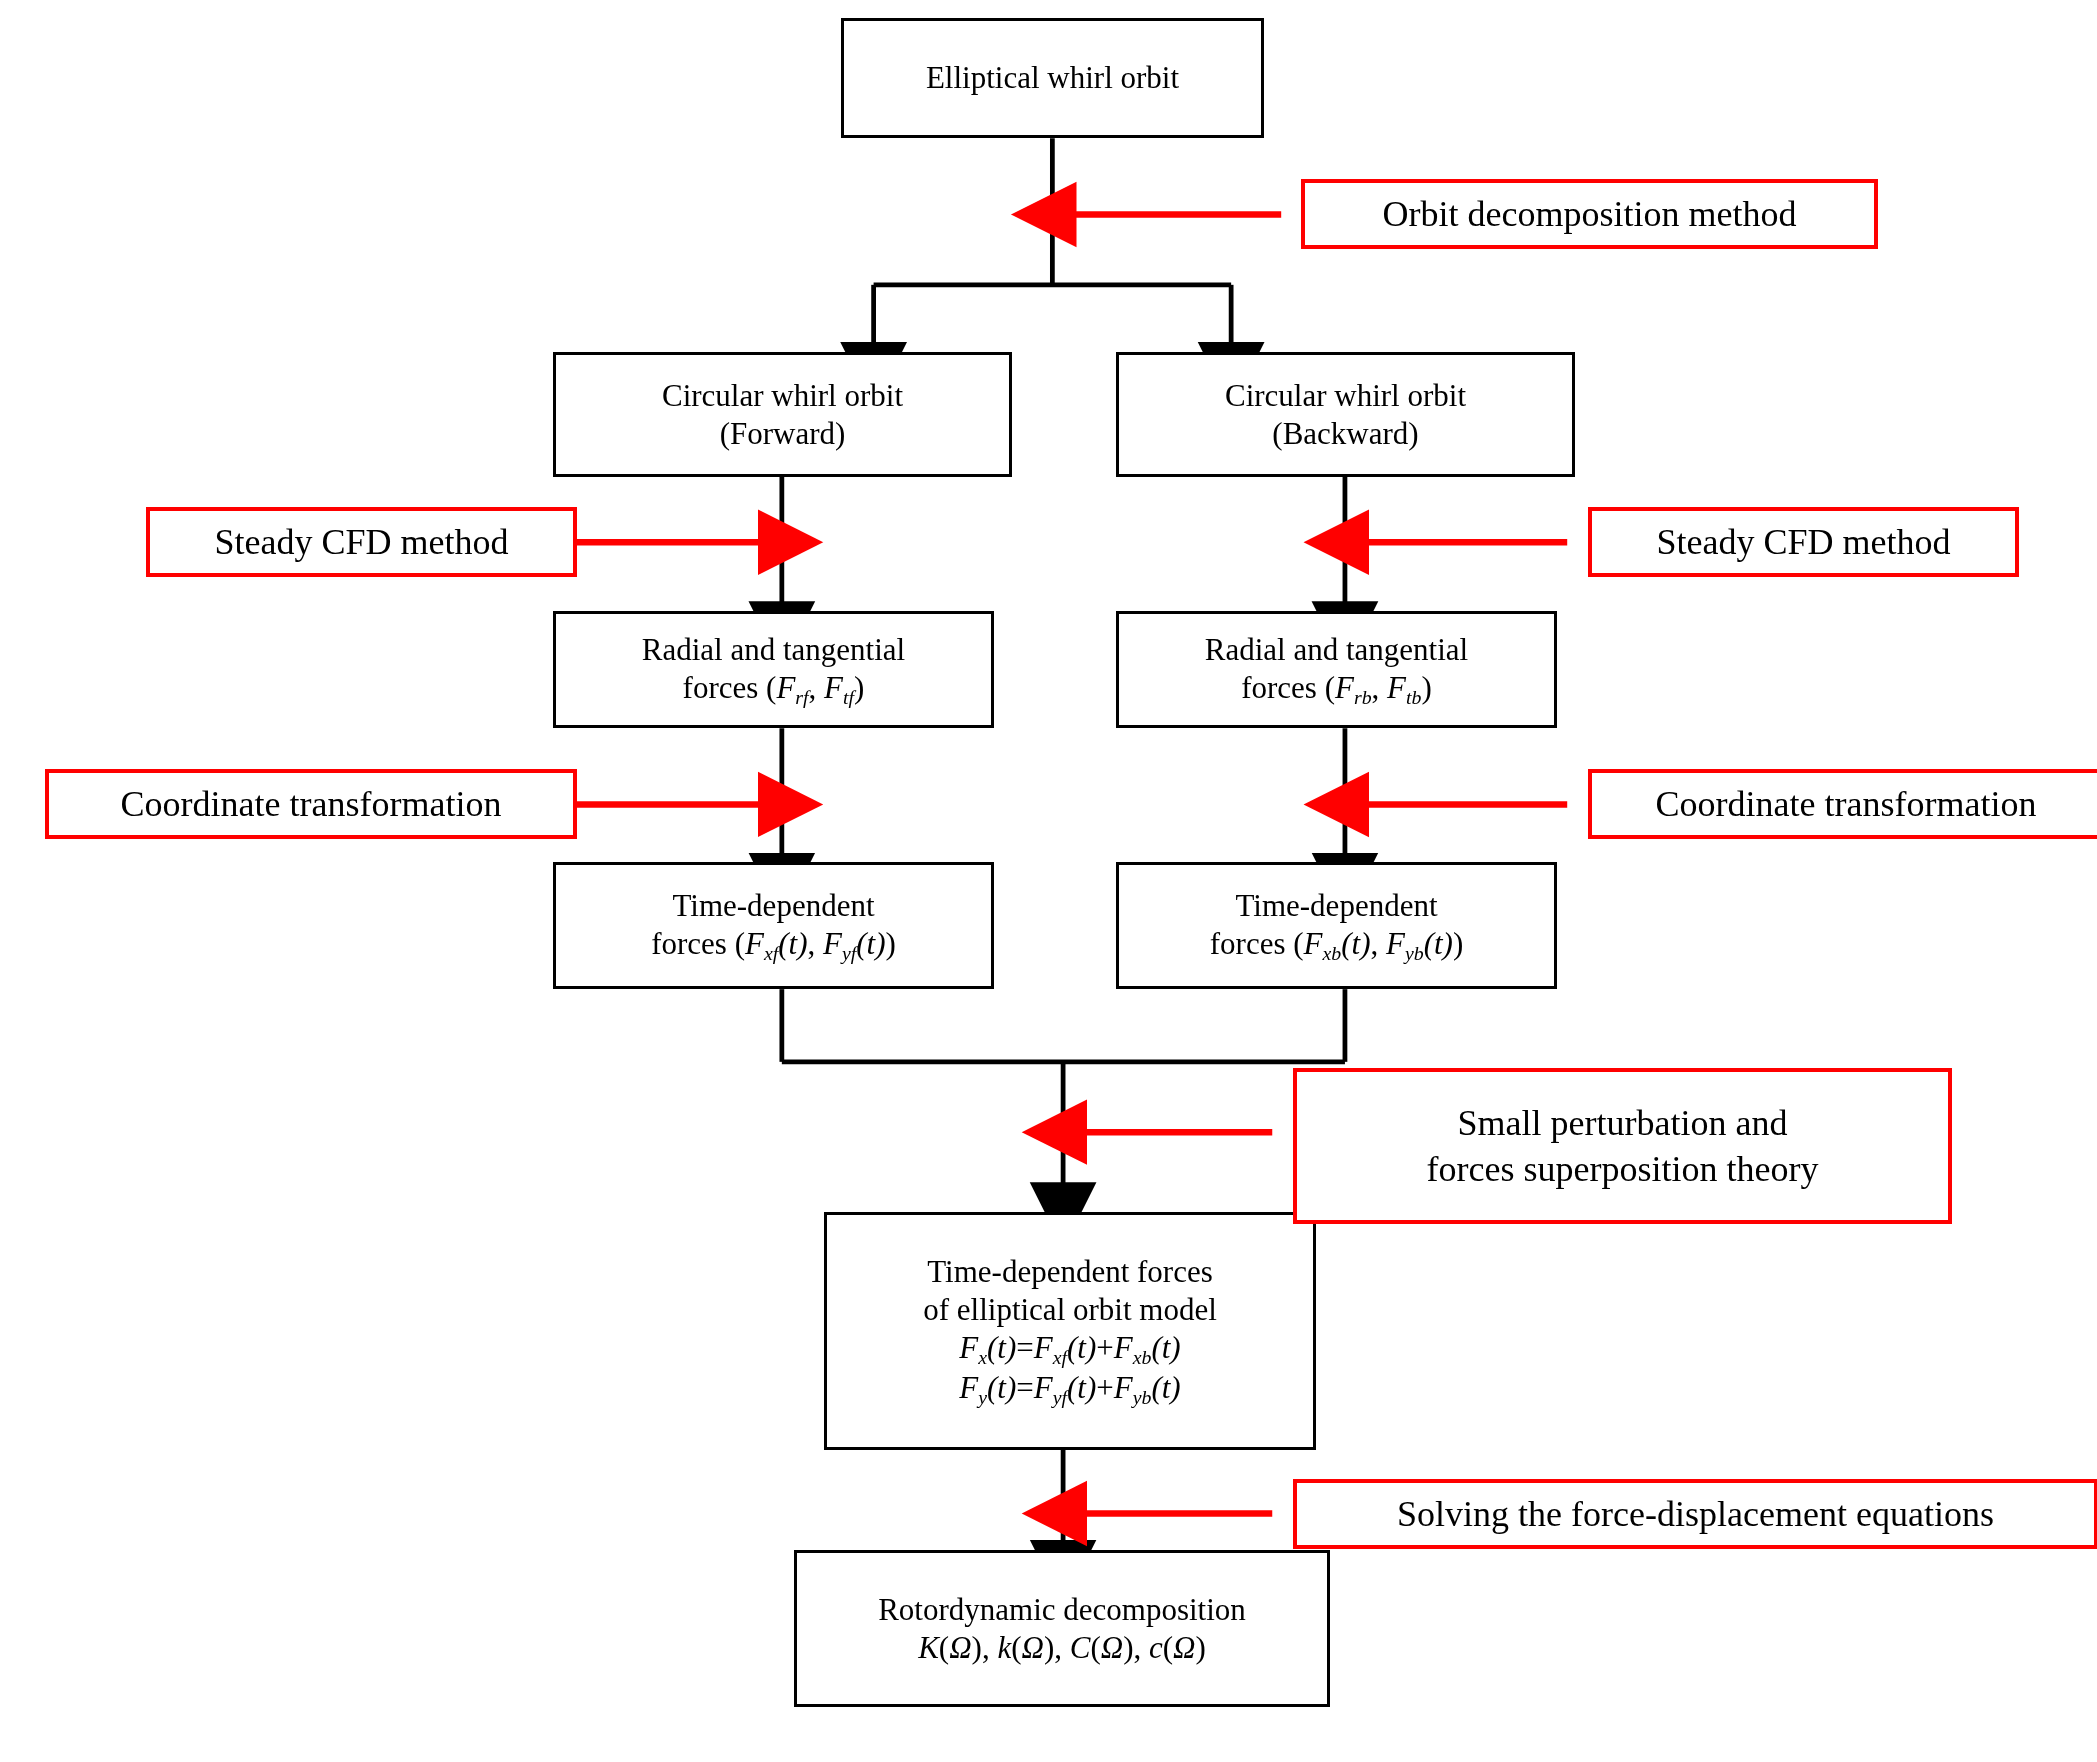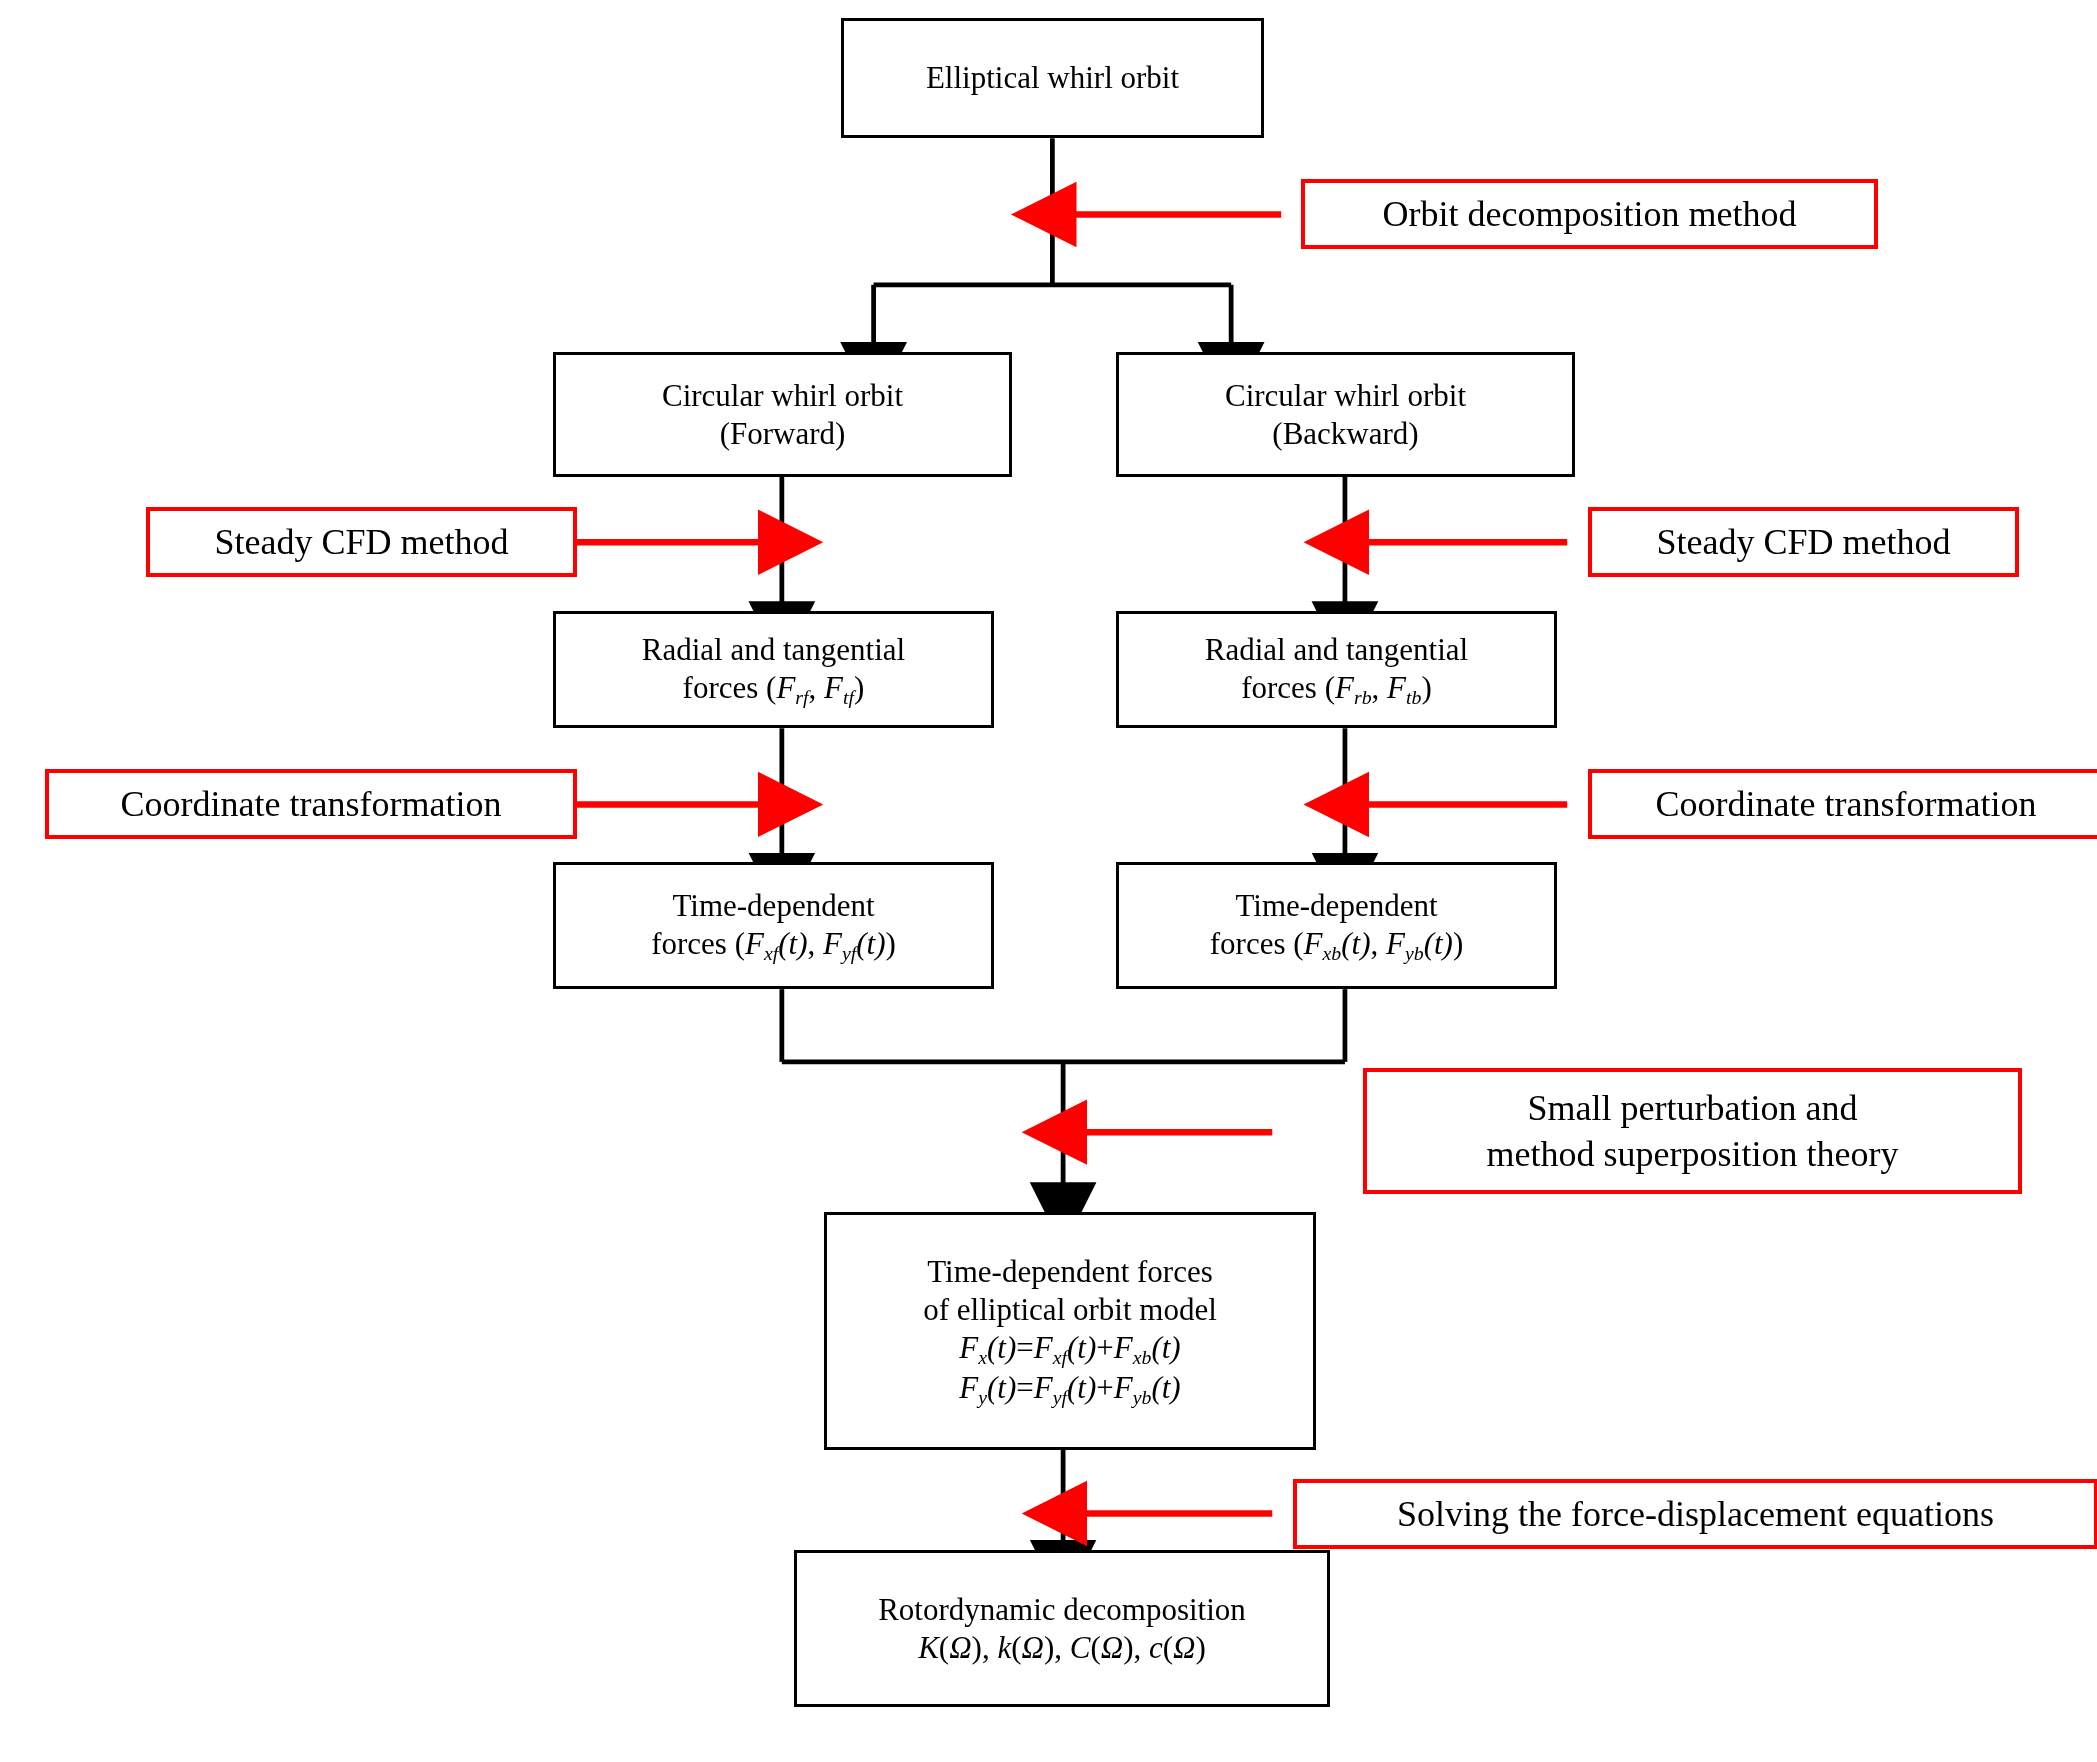--- a/index.html
+++ b/index.html
@@ -150,23 +150,23 @@
   </div>
 
   <div class="annot" style="left:25px;top:769px;width:532px;height:70px;">
     <span class="ln">Coordinate transformation</span>
   </div>
 
   <div class="annot" style="left:1568px;top:769px;width:516px;height:70px;">
     <span class="ln">Coordinate transformation</span>
   </div>
 
-  <div class="annot" style="left:1343px;top:1068px;width:659px;height:126px;">
+  <div class="annot" style="left:1273px;top:1068px;width:659px;height:156px;">
     <span class="ln">Small perturbation and</span>
-    <span class="ln">method superposition theory</span>
+    <span class="ln">forces superposition theory</span>
   </div>
 
   <div class="annot" style="left:1273px;top:1479px;width:805px;height:70px;align-items:center;">
     <span class="ln">Solving the force-displacement equations</span>
   </div>
 
 </div>
 
 
 </body></html>

